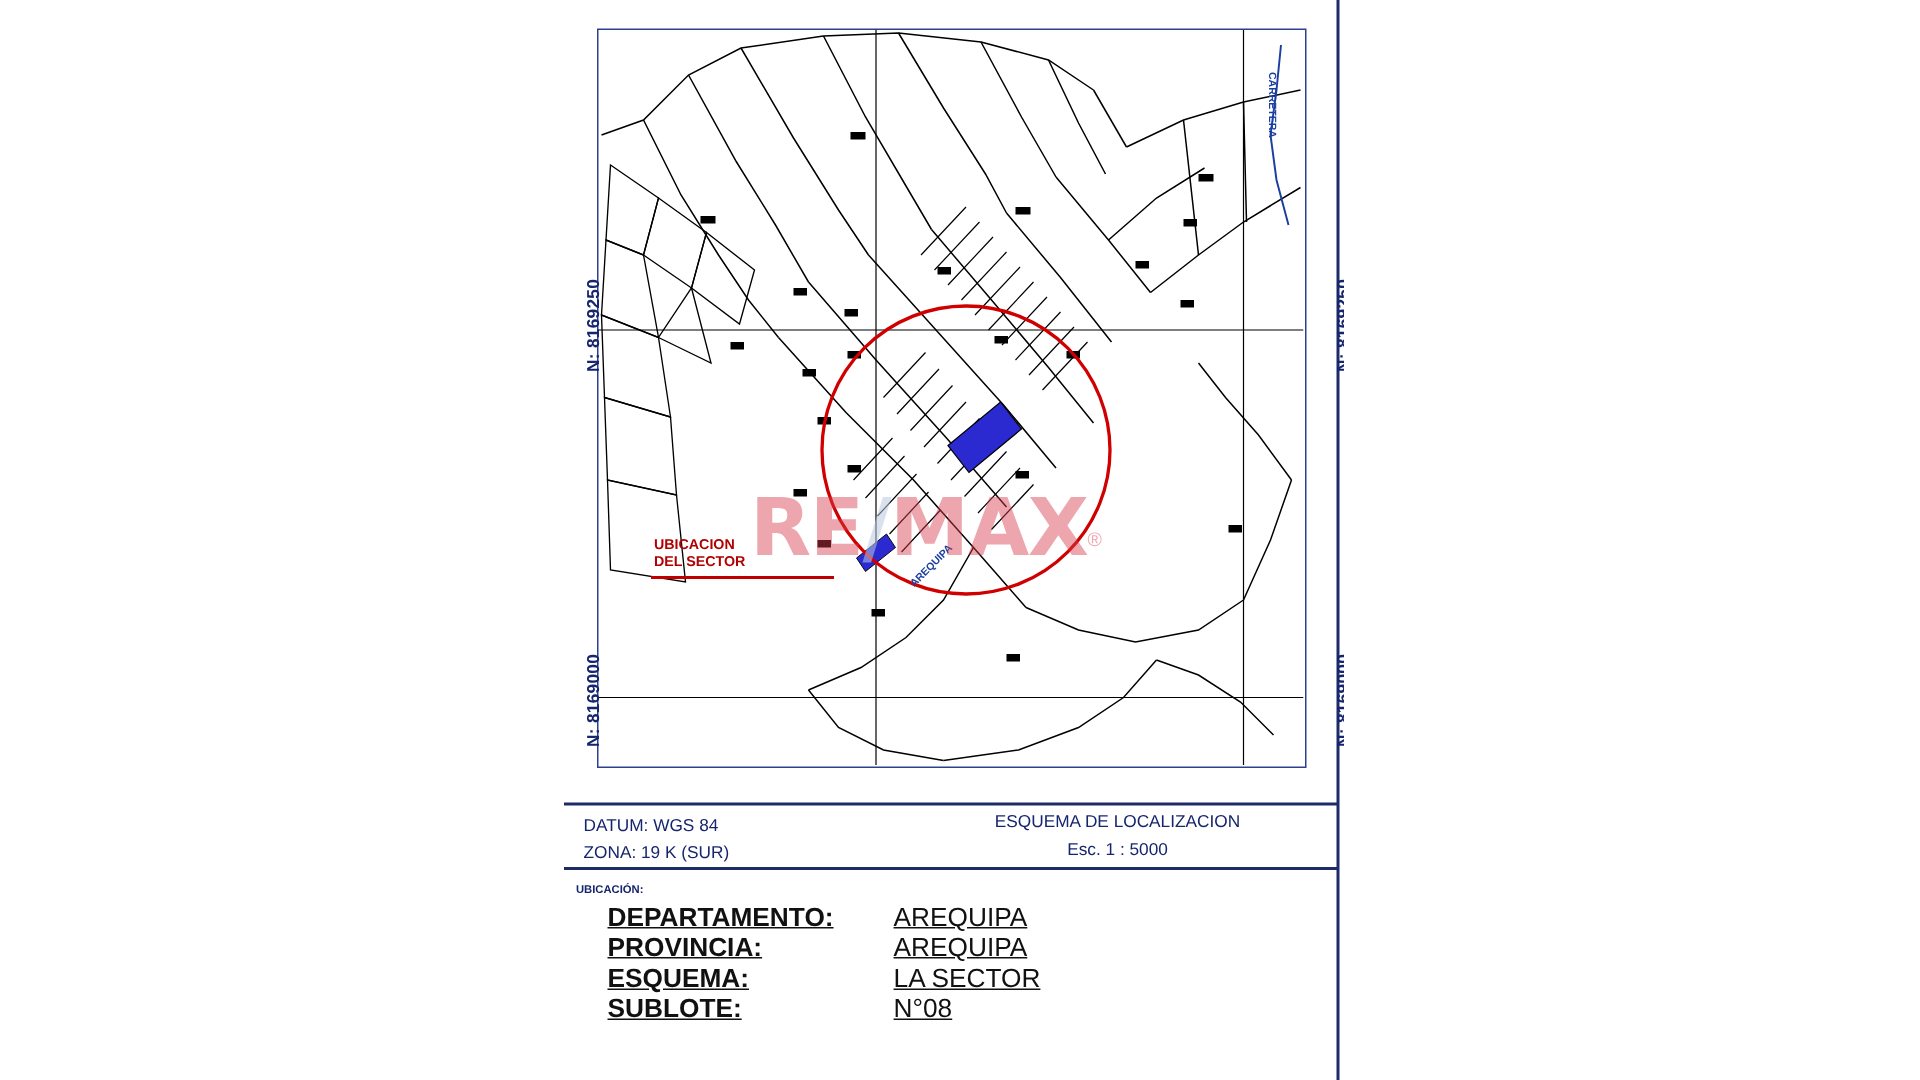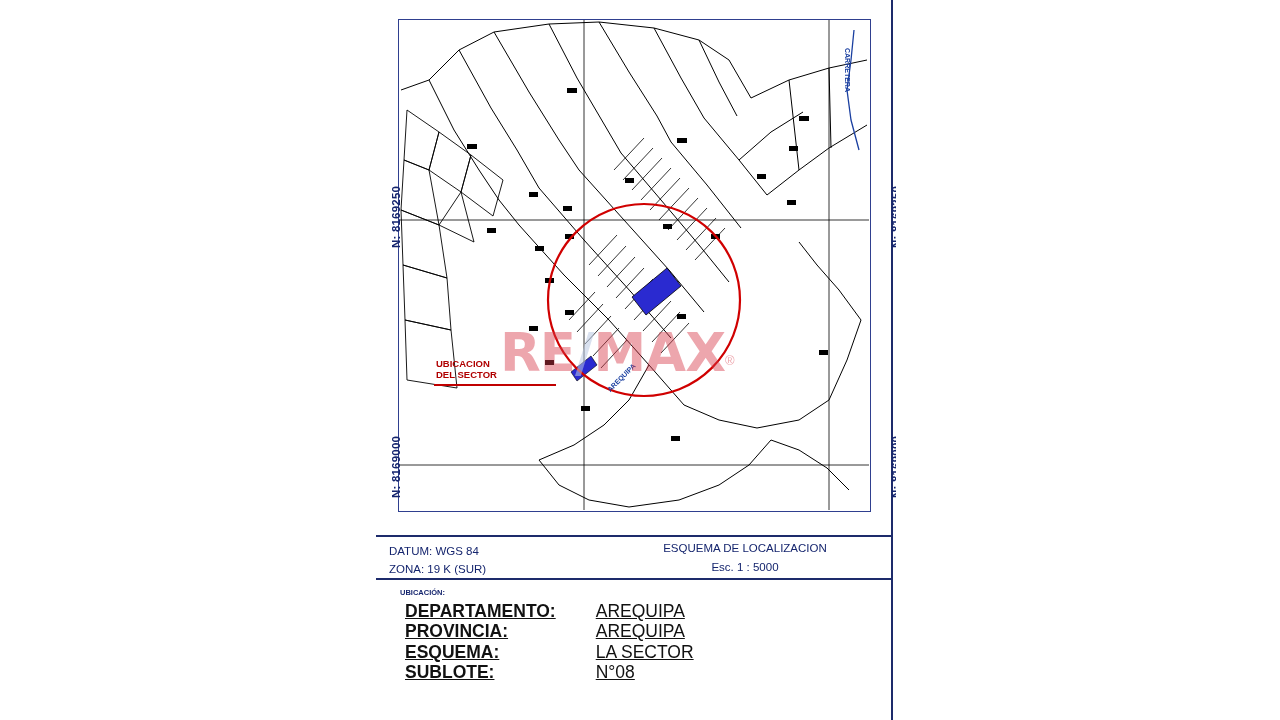--- a/index.html
+++ b/index.html
@@ -158,21 +158,21 @@
     width: 290px;
     text-align: center;
     color: #15256e;
     font-size: 11.5px;
     line-height: 19px;
   }
 
   
   .ubic-title {
     position: absolute;
-    left: 400px;
+    left: 384px;
     top: 588px;
     color: #15256e;
     font-size: 7.5px;
     font-weight: bold;
     text-align: right;
   }
   .ubic-table {
     position: absolute;
     left: 405px;
     top: 601px;

